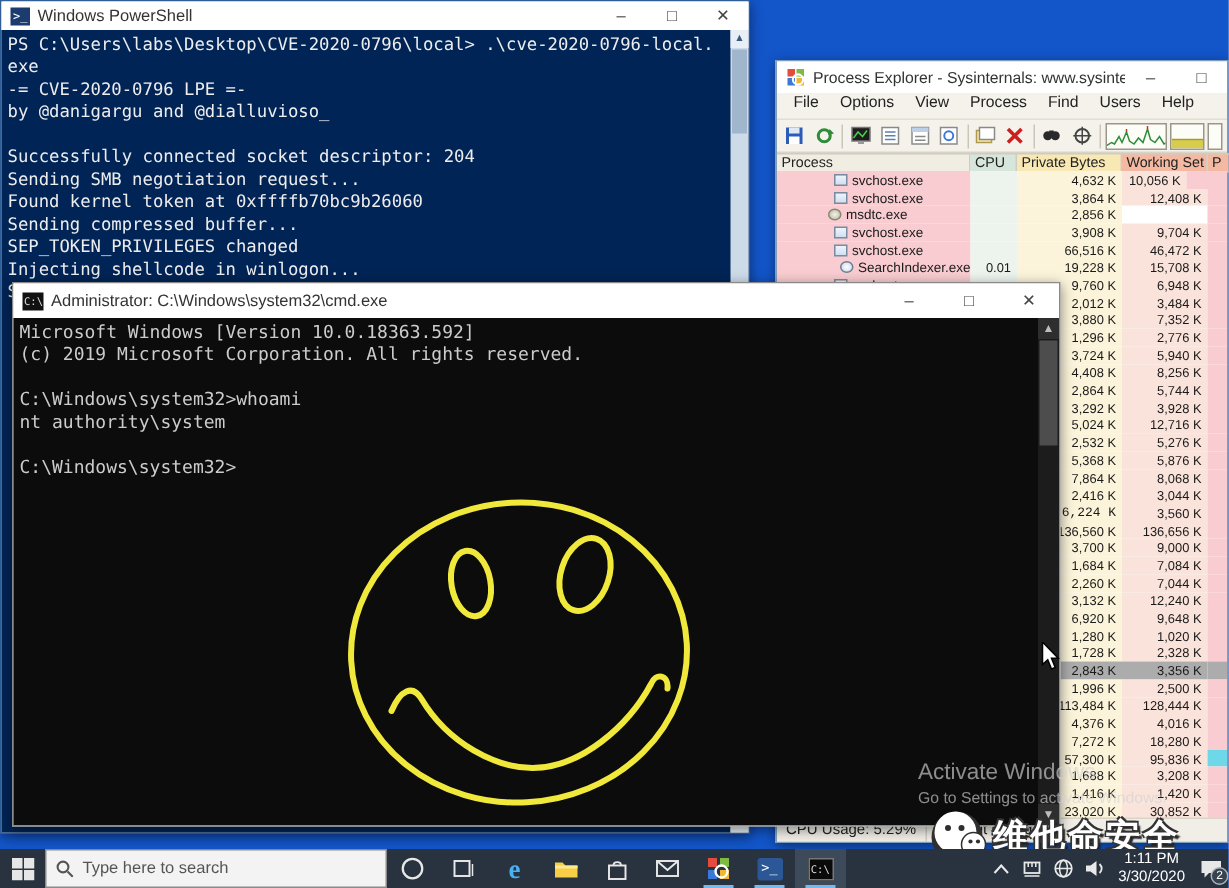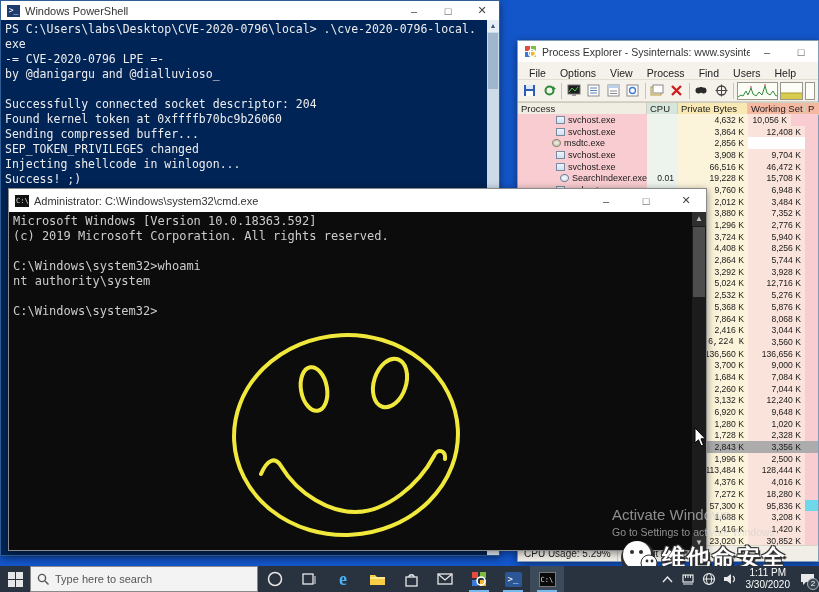--- a/index.html
+++ b/index.html
@@ -20,21 +20,21 @@
   #ps-content { position:absolute; top:19px; left:0; right:0; bottom:0; background:#012456; padding:2px 0 0 4px; }
   .ps-line { font-family:"DejaVu Sans Mono",monospace; font-size:11.5px; line-height:15px; color:#eeedee; white-space:pre; }
   #ps-scroll { position:absolute; top:19px; right:0; width:12px; bottom:0; background:#cddae8; }
   .scroll-arrow { height:12px; text-align:center; font-size:7px; color:#3a5a7a; line-height:12px; background:#e7eef5; }
   #ps-scroll .thumb { position:absolute; top:13px; left:1px; width:10px; height:56px; background:#9fb6cc; }
   #ps-scroll .arr-dn { position:absolute; bottom:0; left:0; right:0; }
 
   
   #pe-window { left:517px; top:40px; width:302px; height:522px; border:1px solid #7f9db9; }
   #pe-window .titlebar { height:21px; font-size:10.5px; }
-  #pe-menubar { display:flex; gap:0; height:18px; align-items:flex-end; font-size:10.5px; color:#222; padding-left:4px; border-bottom:1px solid #e2ded2; background:#f4f2ea; }
+  #pe-menubar { display:flex; gap:0; height:18px; align-items:flex-start; font-size:10.5px; color:#222; padding-left:4px; border-bottom:1px solid #e2ded2; background:#f4f2ea; }
   .pe-menu-item { padding:0 7px; }
   #pe-toolbar { height:22px; display:flex; align-items:center; gap:2px; padding:1px 3px; background:#f4f2ea; border-bottom:1px solid #d8d4c8; }
   .tb-btn { width:18px; height:18px; display:flex; align-items:center; justify-content:center; border:1px solid transparent; }
   .tb-sep { width:1px; height:16px; background:#c9c5b8; margin:0 1px; }
   .mini-graph { height:18px; border:1px solid #9a968a; background:#fdfdf8; position:relative; overflow:hidden; }
   #pe-header { display:flex; height:13px; font-size:9.5px; color:#222; }
   .pe-hcell { border:1px solid #cfccc0; border-left:none; padding:0 3px; overflow:hidden; white-space:nowrap; }
   #pe-rows { position:absolute; left:0; right:0; top:73px; height:433px; overflow:hidden; background:#fff; }
   .pe-row { display:flex; height:11.7px; font-size:9px; color:#1a1a1a; align-items:center; }
   .pe-cell { height:100%; overflow:hidden; white-space:nowrap; display:flex; align-items:center; }
@@ -94,20 +94,21 @@
       <div class="win-btn">✕</div>
     </div>
   </div>
   <div id="ps-content">
       <div class="ps-line">PS C:\Users\labs\Desktop\CVE-2020-0796\local&gt; .\cve-2020-0796-local.</div>
       <div class="ps-line">exe</div>
       <div class="ps-line">-= CVE-2020-0796 LPE =-</div>
       <div class="ps-line">by @danigargu and @dialluvioso_</div>
       <div class="ps-line">&nbsp;</div>
       <div class="ps-line">Successfully connected socket descriptor: 204</div>
+      <div class="ps-line">Sending SMB negotiation request...</div>
       <div class="ps-line">Found kernel token at 0xffffb70bc9b26060</div>
       <div class="ps-line">Sending compressed buffer...</div>
       <div class="ps-line">SEP_TOKEN_PRIVILEGES changed</div>
       <div class="ps-line">Injecting shellcode in winlogon...</div>
       <div class="ps-line">Success! ;)</div>
     </div>
   <div id="ps-scroll">
     <div class="scroll-arrow">▲</div>
     <div class="thumb"></div>
     <div class="scroll-arrow arr-dn">▼</div>

